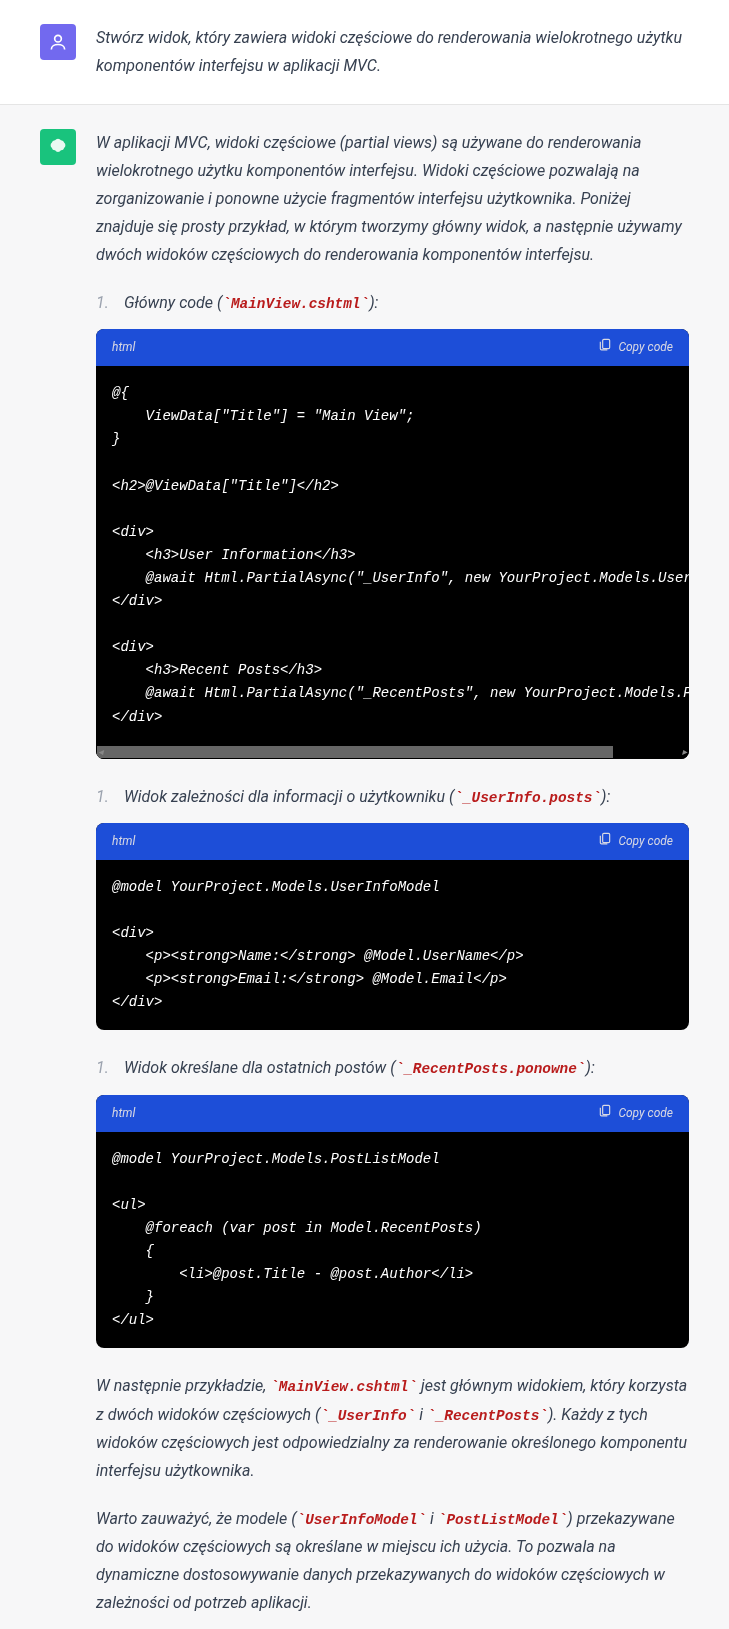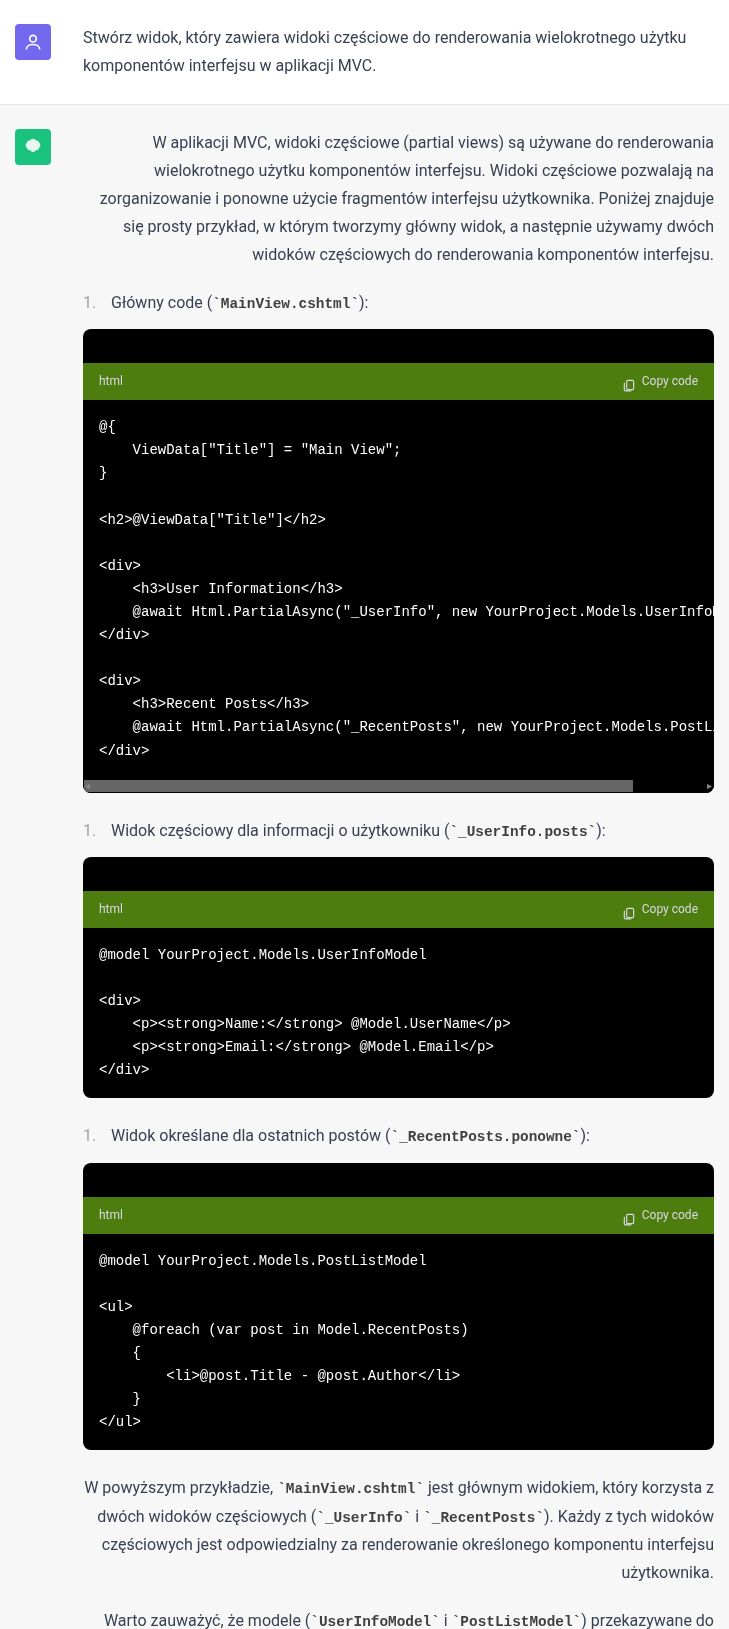--- a/index.html
+++ b/index.html
@@ -2,50 +2,50 @@
 <html><head>
   <meta charset="utf-8">
   <style>
     * { box-sizing: border-box; margin: 0; padding: 0; }
     body {
       font-family: -apple-system, BlinkMacSystemFont, "Segoe UI", Roboto, Helvetica, Arial, sans-serif;
       background: #ffffff;
       color: #374151;
       width: 729px;
     }
-    .message-row { display: flex; padding: 24px 15px; gap: 32px; }
+    .message-row { display: flex; padding: 24px 40px; gap: 20px; font-style: italic; }
     .message-row.assistant { background: #f7f7f8; border-top: 1px solid #e5e5e5; border-bottom: 1px solid #e5e5e5; }
     .avatar {
       width: 36px; height: 36px; border-radius: 4px; flex-shrink: 0;
       display: flex; align-items: center; justify-content: center;
     }
     .avatar.user { background: #7269ef; }
     .avatar.bot { background: #19c37d; }
     .avatar svg { width: 20px; height: 20px; }
     .message-content { flex: 1; min-width: 0; font-size: 16px; line-height: 1.75; color: #374151; }
-    .message-content p { margin-bottom: 20px; text-align: right; }
+    .message-content p { margin-bottom: 20px; }
     .message-content p:last-child { margin-bottom: 16px; }
     ol { list-style: none; counter-reset: item; margin: 0 0 8px 0; }
     ol li { counter-increment: item; position: relative; padding-left: 28px; margin-bottom: 4px; }
     ol li::before {
       content: counter(item) ".";
       position: absolute; left: 0; color: #9ca3af;
     }
     code.inline {
       font-family: "SFMono-Regular", Consolas, "Liberation Mono", Menlo, monospace;
-      font-size: 0.9em; font-weight: 600; color: #404040;
+      font-size: 0.9em; font-weight: 600; color: #b91c1c;
     }
     .code-block {
       background: #000000; border-radius: 8px; margin: 12px 0 24px 0; overflow: hidden;
     }
     .code-header {
-      background: #4d7c0f; color: #d9d9e3; font-size: 12px;
-      padding: 8px 16px; display: flex; justify-content: space-between; align-items: center; margin-top: 34px;
+      background: #1d4ed8; color: #d9d9e3; font-size: 12px;
+      padding: 8px 16px; display: flex; justify-content: space-between; align-items: center;
     }
-    .copy-btn { display: flex; align-items: flex-end; gap: 6px; cursor: pointer; color: #d9d9e3; }
+    .copy-btn { display: flex; align-items: flex-start; gap: 6px; cursor: pointer; color: #d9d9e3; }
     .copy-btn svg { width: 14px; height: 14px; }
     .code-body { overflow-x: auto; }
     pre {
       padding: 16px; color: #ffffff;
       font-family: "SFMono-Regular", Consolas, "Liberation Mono", Menlo, monospace;
       font-size: 14px; line-height: 1.65; white-space: pre;
     }
     .code-scroll-x {
       height: 14px; background: #000; display: flex; align-items: center; position: relative;
     }
@@ -113,21 +113,21 @@
       </div>
       <div class="code-scroll-x">
         <span class="scroll-arrow left">◂</span>
         <div class="scroll-thumb"></div>
         <span class="scroll-arrow right">▸</span>
       </div>
     </div>
 
     <ol>
       <li>
-        <span>Widok częściowy dla informacji o użytkowniku (</span><code class="inline">`_UserInfo.posts`</code><span>):</span>
+        <span>Widok zależności dla informacji o użytkowniku (</span><code class="inline">`_UserInfo.posts`</code><span>):</span>
       </li>
     </ol>
 
     <div class="code-block">
       <div class="code-header">
         <span>html</span>
         <div class="copy-btn">
           <svg viewBox="0 0 24 24" fill="none" stroke="currentColor" stroke-width="2">
             <rect x="8" y="4" width="12" height="16" rx="2"></rect>
               <path d="M4 8v12a2 2 0 0 0 2 2h10"></path>
@@ -168,21 +168,21 @@
 &lt;ul&gt;
     @foreach (var post in Model.RecentPosts)
     {
         &lt;li&gt;@post.Title - @post.Author&lt;/li&gt;
     }
 &lt;/ul&gt;</pre>
       </div>
     </div>
 
     <p>
-      <span>W powyższym przykładzie, </span><code class="inline">`MainView.cshtml`</code><span> jest głównym widokiem, który korzysta z dwóch widoków częściowych (</span><code class="inline">`_UserInfo`</code><span> i </span><code class="inline">`_RecentPosts`</code><span>). Każdy z tych widoków częściowych jest odpowiedzialny za renderowanie określonego komponentu interfejsu użytkownika.</span>
+      <span>W następnie przykładzie, </span><code class="inline">`MainView.cshtml`</code><span> jest głównym widokiem, który korzysta z dwóch widoków częściowych (</span><code class="inline">`_UserInfo`</code><span> i </span><code class="inline">`_RecentPosts`</code><span>). Każdy z tych widoków częściowych jest odpowiedzialny za renderowanie określonego komponentu interfejsu użytkownika.</span>
     </p>
 
     <p>
       <span>Warto zauważyć, że modele (</span><code class="inline">`UserInfoModel`</code><span> i </span><code class="inline">`PostListModel`</code><span>) przekazywane do widoków częściowych są określane w miejscu ich użycia. To pozwala na dynamiczne dostosowywanie danych przekazywanych do widoków częściowych w zależności od potrzeb aplikacji.</span>
     </p>
 
   </div>
 </div>
 
 </body></html>

